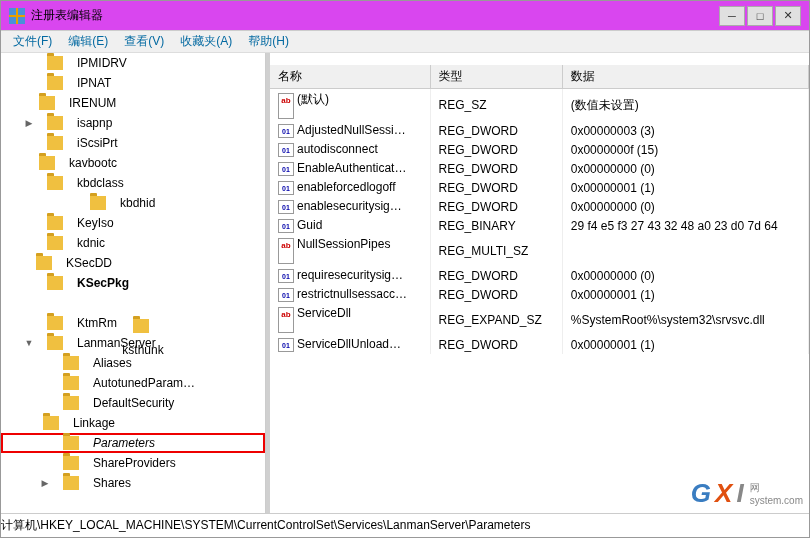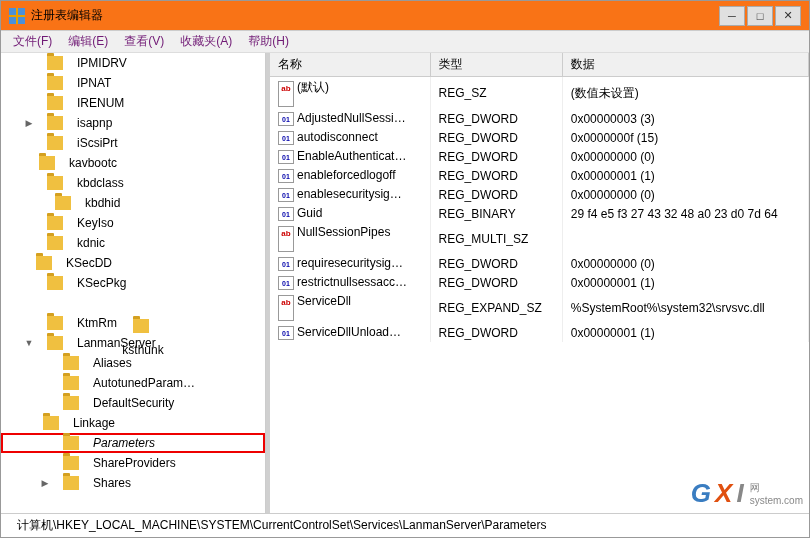--- a/index.html
+++ b/index.html
@@ -16,21 +16,21 @@
     .window {
       width: 810px;
       height: 538px;
       border: 1px solid #999;
       background: #f0f0f0;
       display: flex;
       flex-direction: column;
     }
 
     .title-bar {
-      background: #f97316;
+      background: #d946ef;
       height: 30px;
       display: flex;
       align-items: center;
       padding: 0 8px;
       border-bottom: 1px solid #ccc;
       user-select: none;
       justify-content: flex-end;
     }
 
     .title-bar-icon {
@@ -75,21 +75,21 @@
       display: flex;
       align-items: center;
       padding: 0 4px;
       border-bottom: 1px solid #ddd;
     }
 
     .menu-item {
       padding: 2px 8px;
       cursor: pointer;
       font-size: 12px;
-      color: #701a75;
+      color: #0369a1;
     }
 
     
     .main-content {
       display: flex;
       flex: 1;
       overflow: hidden;
     }
 
     
@@ -159,20 +159,21 @@
     }
 
     .registry-panel::-webkit-scrollbar { width: 8px; }
     .registry-panel::-webkit-scrollbar-thumb { background: #bbb; }
     .registry-panel::-webkit-scrollbar-track { background: #f5f5f5; }
 
     .reg-table {
       width: 100%;
       border-collapse: collapse;
       font-size: 12px;
+      margin-top: 12px;
     }
 
     .reg-table th {
       background: #f0f0f0;
       border-bottom: 1px solid #ccc;
       border-right: 1px solid #ccc;
       padding: 3px 8px;
       text-align: left;
       font-weight: normal;
       color: #000;
@@ -187,21 +188,21 @@
       white-space: nowrap;
     }
 
     
     .status-bar {
       background: #fff;
       height: 24px;
       border-top: 1px solid #ccc;
       display: flex;
       align-items: center;
-      padding: 0 16px;
+      padding: 0 0;
       font-size: 12px;
       color: #000;
     }
 
     
     .watermark {
       position: absolute;
       bottom: 4px;
       right: 4px;
       display: flex;
@@ -282,21 +283,21 @@
     <div class="tree-item" style="padding-left: 20px;">
           <span class="tree-expand"></span>
           <span class="folder-icon"></span>
           <span>IPMIDRV</span>
         </div>
         <div class="tree-item" style="padding-left: 20px;">
           <span class="tree-expand"></span>
           <span class="folder-icon"></span>
           <span>IPNAT</span>
         </div>
-        <div class="tree-item" style="padding-left: 20px;">
+        <div class="tree-item" style="padding-left: 12px;">
           <span class="tree-expand"></span>
           <span class="folder-icon"></span>
           <span>IRENUM</span>
         </div>
         <div class="tree-item" style="padding-left: 20px;">
           <span class="tree-expand">▶</span>
           <span class="folder-icon"></span>
           <span>isapnp</span>
         </div>
         <div class="tree-item" style="padding-left: 20px;">
@@ -307,41 +308,41 @@
         <div class="tree-item" style="padding-left: 12px;">
           <span class="tree-expand"></span>
           <span class="folder-icon"></span>
           <span>kavbootc</span>
         </div>
         <div class="tree-item" style="padding-left: 20px;">
           <span class="tree-expand"></span>
           <span class="folder-icon"></span>
           <span>kbdclass</span>
         </div>
-        <div class="tree-item" style="padding-left: 28px;">
+        <div class="tree-item" style="padding-left: 28px; margin-left: 35px;">
           <span class="tree-expand"></span>
           <span class="folder-icon"></span>
           <span>kbdhid</span>
         </div>
         <div class="tree-item" style="padding-left: 20px;">
           <span class="tree-expand"></span>
           <span class="folder-icon"></span>
           <span>KeyIso</span>
         </div>
         <div class="tree-item" style="padding-left: 20px;">
           <span class="tree-expand"></span>
           <span class="folder-icon"></span>
           <span>kdnic</span>
         </div>
         <div class="tree-item" style="padding-left: 9px;">
           <span class="tree-expand"></span>
           <span class="folder-icon"></span>
           <span>KSecDD</span>
         </div>
-        <div class="tree-item" style="padding-left: 20px;">
+        <div class="tree-item" style="padding-left: 20px; font-weight: bold;">
           <span class="tree-expand"></span>
           <span class="folder-icon"></span>
           <span>KSecPkg</span>
         </div>
         <div class="tree-item" style="padding-left: 20px; flex-direction: column;">
           <span class="tree-expand"></span>
           <span class="folder-icon"></span>
           <span>ksthunk</span>
         </div>
         <div class="tree-item" style="padding-left: 20px;">

